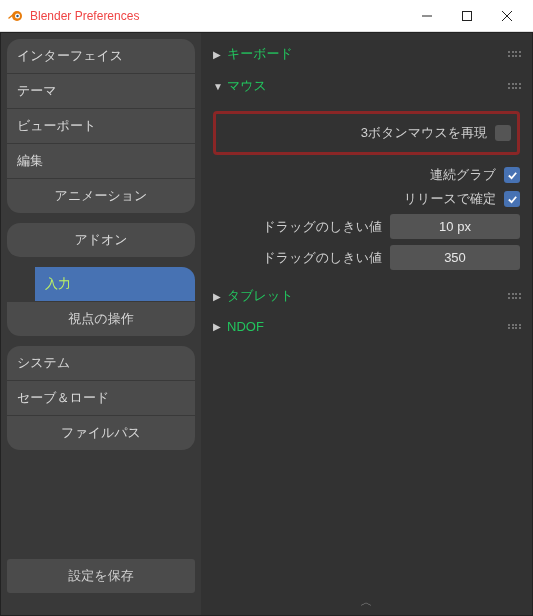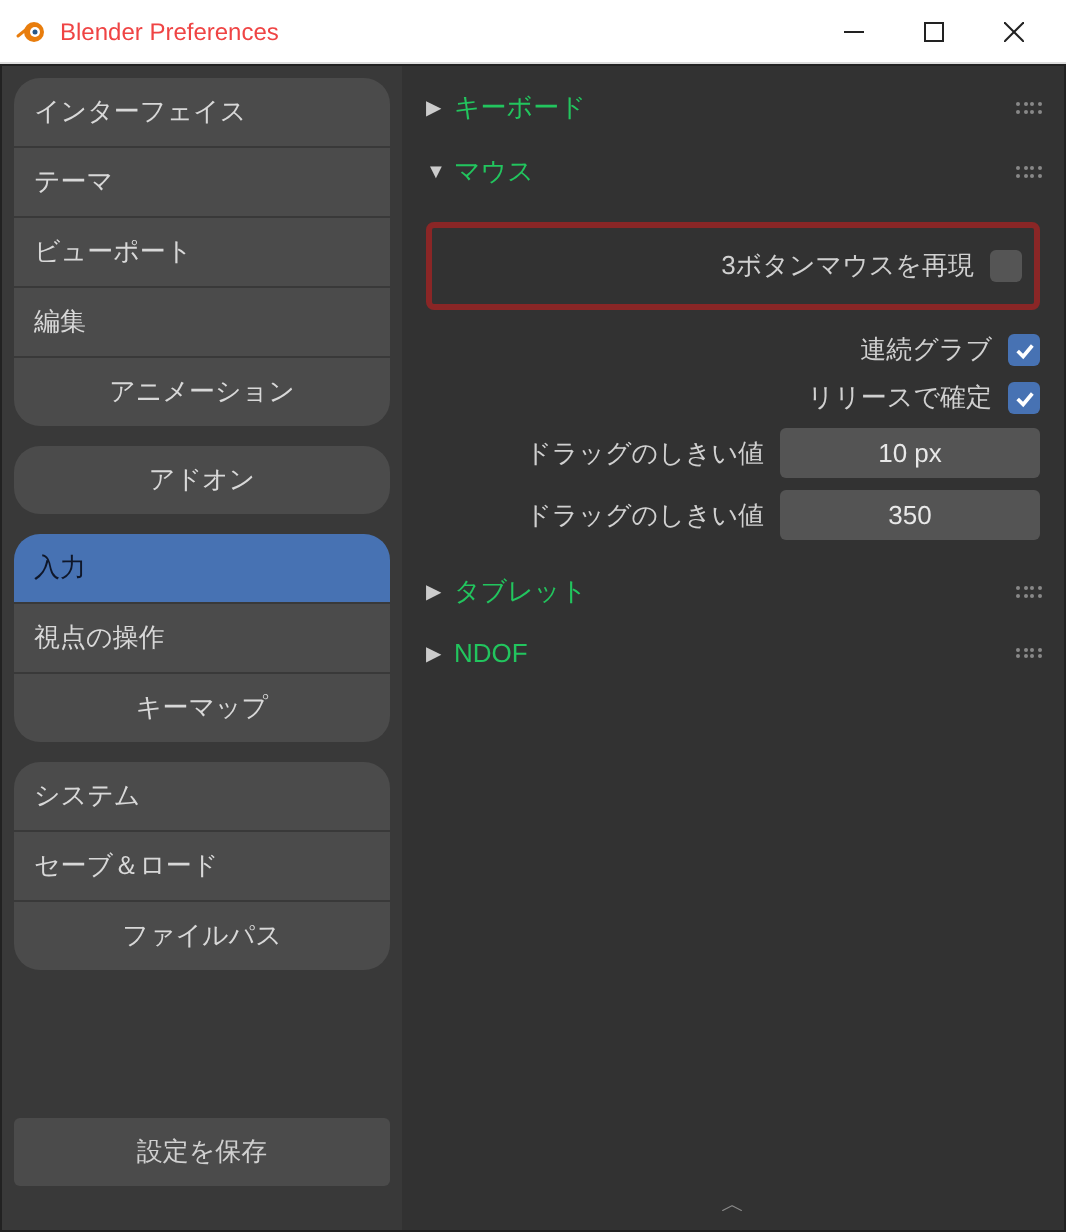--- a/index.html
+++ b/index.html
@@ -68,21 +68,22 @@
     .sidebar-item {
       background: #4b4b4b;
       padding: 8px 10px;
       color: #d8d8d8;
       border-bottom: 1px solid #393939;
       cursor: pointer;
     }
     .sidebar-item:last-child { border-bottom: none; text-align: center; }
     .sidebar-item.active {
       background: #4772b3;
-      color: #0f172a;
+      color: #bef264;
+      margin-left: 28px;
     }
     .sidebar-spacer { flex: 1; }
     .save-btn {
       background: #4b4b4b;
       padding: 8px;
       text-align: center;
       border-radius: 3px;
       cursor: pointer;
       margin-bottom: 16px;
     }
@@ -222,21 +223,20 @@
       <div class="sidebar-item"><span>ビューポート</span></div>
       <div class="sidebar-item"><span>編集</span></div>
       <div class="sidebar-item"><span>アニメーション</span></div>
     </div>
     <div class="sidebar-group">
       <div class="sidebar-item"><span>アドオン</span></div>
     </div>
     <div class="sidebar-group">
       <div class="sidebar-item active"><span>入力</span></div>
       <div class="sidebar-item"><span>視点の操作</span></div>
-      <div class="sidebar-item"><span>キーマップ</span></div>
     </div>
     <div class="sidebar-group">
       <div class="sidebar-item"><span>システム</span></div>
       <div class="sidebar-item"><span>セーブ＆ロード</span></div>
       <div class="sidebar-item"><span>ファイルパス</span></div>
     </div>
     <div class="sidebar-spacer"></div>
     <div class="save-btn"><span>設定を保存</span></div>
   </div>
 

